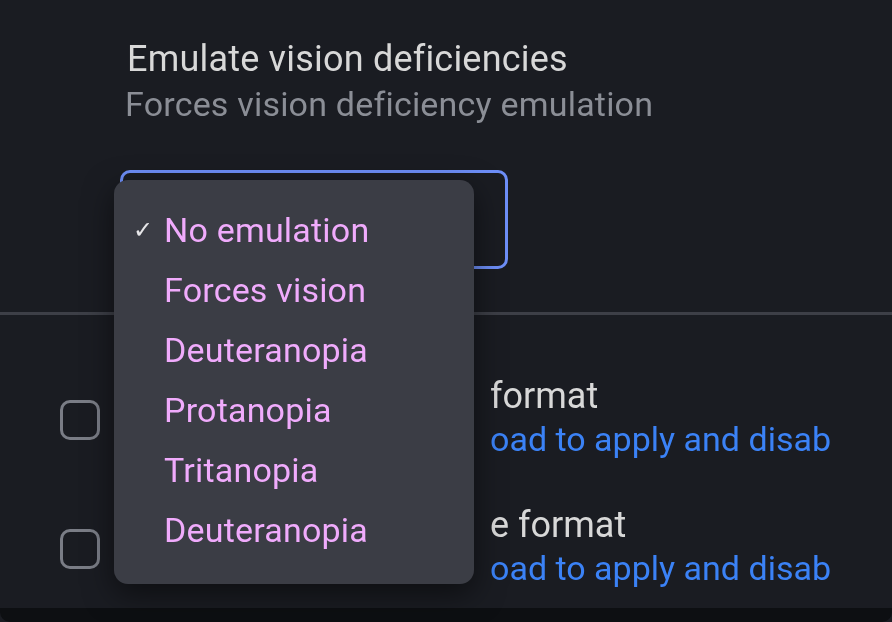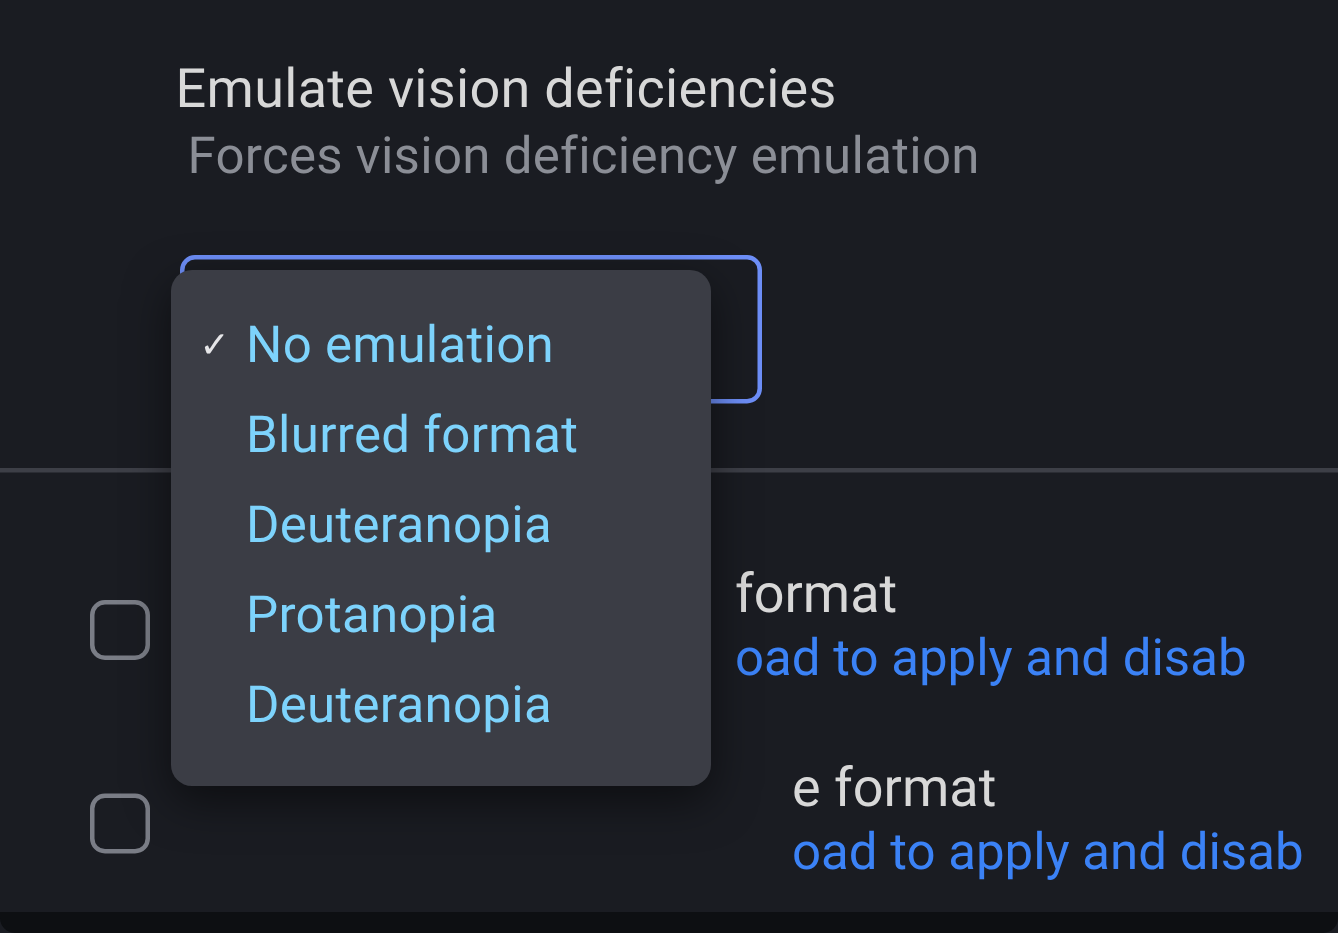--- a/index.html
+++ b/index.html
@@ -10,21 +10,21 @@
     body {
       width: 892px;
       height: 622px;
       background: #1a1c22;
       font-family: -apple-system, BlinkMacSystemFont, "Segoe UI", Roboto, sans-serif;
       overflow: hidden;
       position: relative;
     }
     .setting-title {
       position: absolute;
-      left: 117px;
+      left: 127px;
       top: 38px;
       font-size: 36px;
       font-weight: 400;
       color: #d8d8d8;
       letter-spacing: 0.2px;
     }
     .setting-description {
       position: absolute;
       left: 125px;
       top: 84px;
@@ -64,41 +64,41 @@
       width: 30px;
       display: flex;
       align-items: center;
       justify-content: center;
       color: #e6e6e8;
       font-size: 24px;
     }
     .item-label {
       font-size: 34px;
       font-weight: 400;
-      color: #7dd3fc;
+      color: #f0abfc;
       letter-spacing: 0.2px;
       padding-left: 6px;
     }
     .divider {
       position: absolute;
       left: 0;
       right: 0;
       top: 312px;
       height: 3px;
       background: #3d3f47;
     }
     .row {
       position: absolute;
       left: 60px;
       right: 0;
       display: flex;
       align-items: center;
     }
     .row-1 { top: 375px; }
-    .row-2 { top: 504px; gap: 38px; }
+    .row-2 { top: 504px; }
     .checkbox {
       width: 40px;
       height: 40px;
       border: 3px solid #7a7d86;
       border-radius: 10px;
       background: transparent;
       flex-shrink: 0;
       margin-top: 6px;
       cursor: pointer;
     }
@@ -154,29 +154,33 @@
   </div>
 </div>
 
 <div class="dropdown-menu">
   <div class="dropdown-item">
     <span class="check-col">✓</span>
     <span class="item-label">No emulation</span>
   </div>
   <div class="dropdown-item">
     <span class="check-col"></span>
-    <span class="item-label">Blurred format</span>
+    <span class="item-label">Forces vision</span>
   </div>
   <div class="dropdown-item">
     <span class="check-col"></span>
     <span class="item-label">Deuteranopia</span>
   </div>
   <div class="dropdown-item">
     <span class="check-col"></span>
     <span class="item-label">Protanopia</span>
   </div>
   <div class="dropdown-item">
     <span class="check-col"></span>
+    <span class="item-label">Tritanopia</span>
+  </div>
+  <div class="dropdown-item">
+    <span class="check-col"></span>
     <span class="item-label">Deuteranopia</span>
   </div>
 </div>
 
 <div class="dark-edge"></div>
 
 </body></html>

